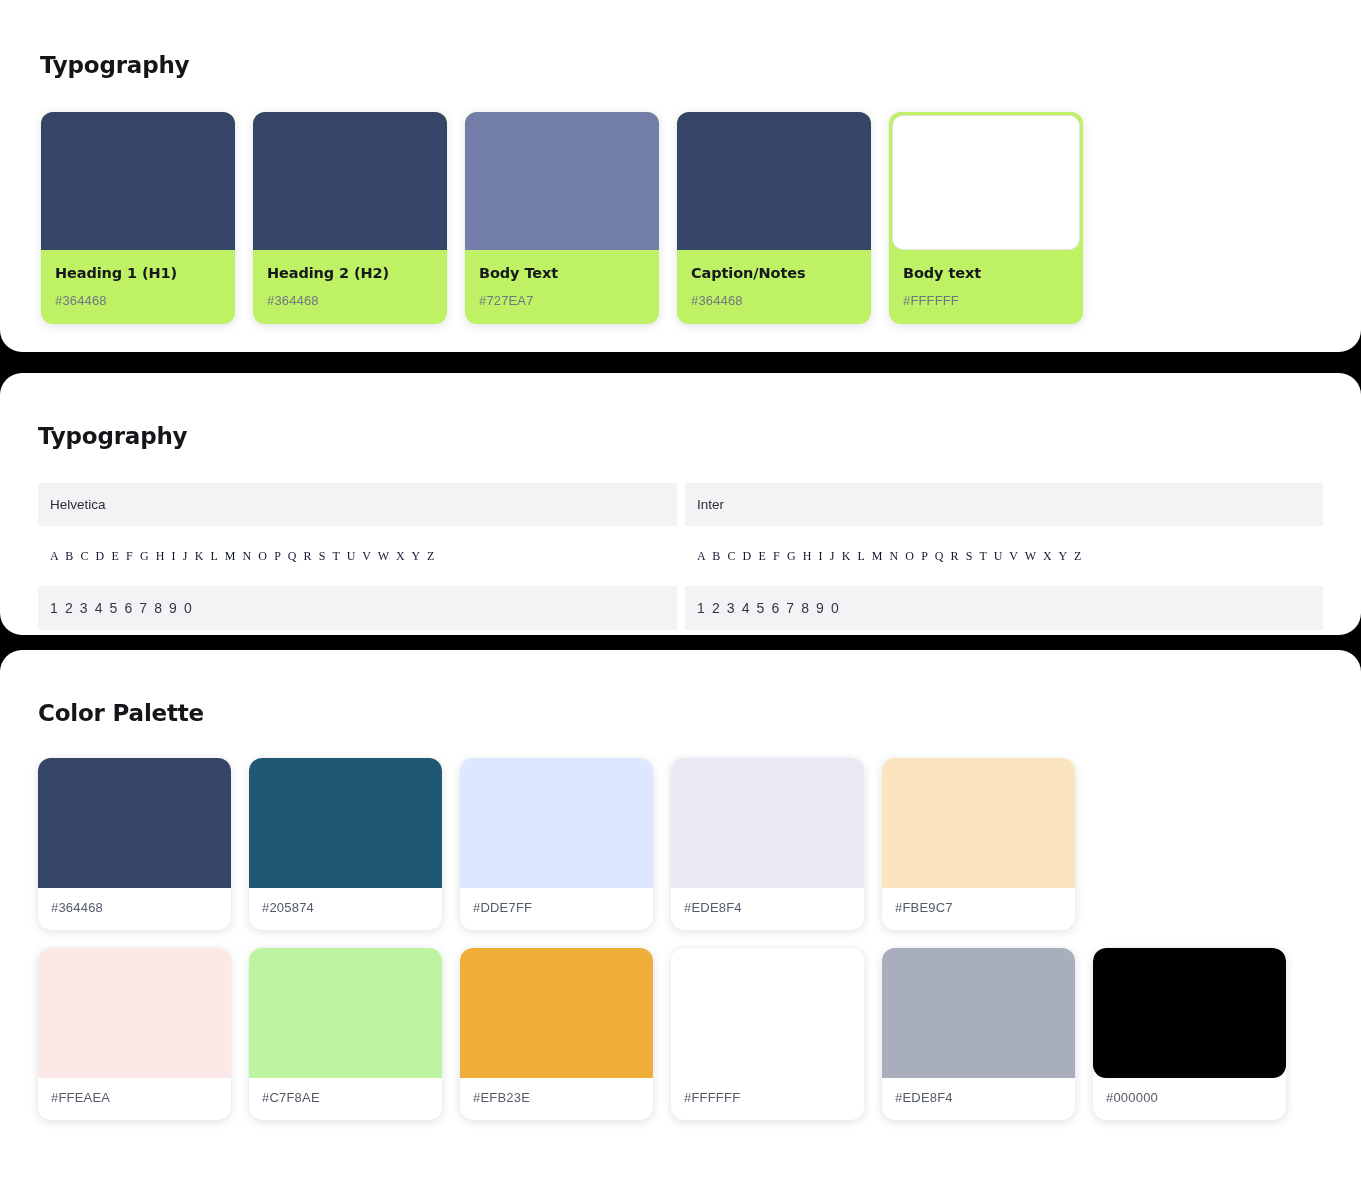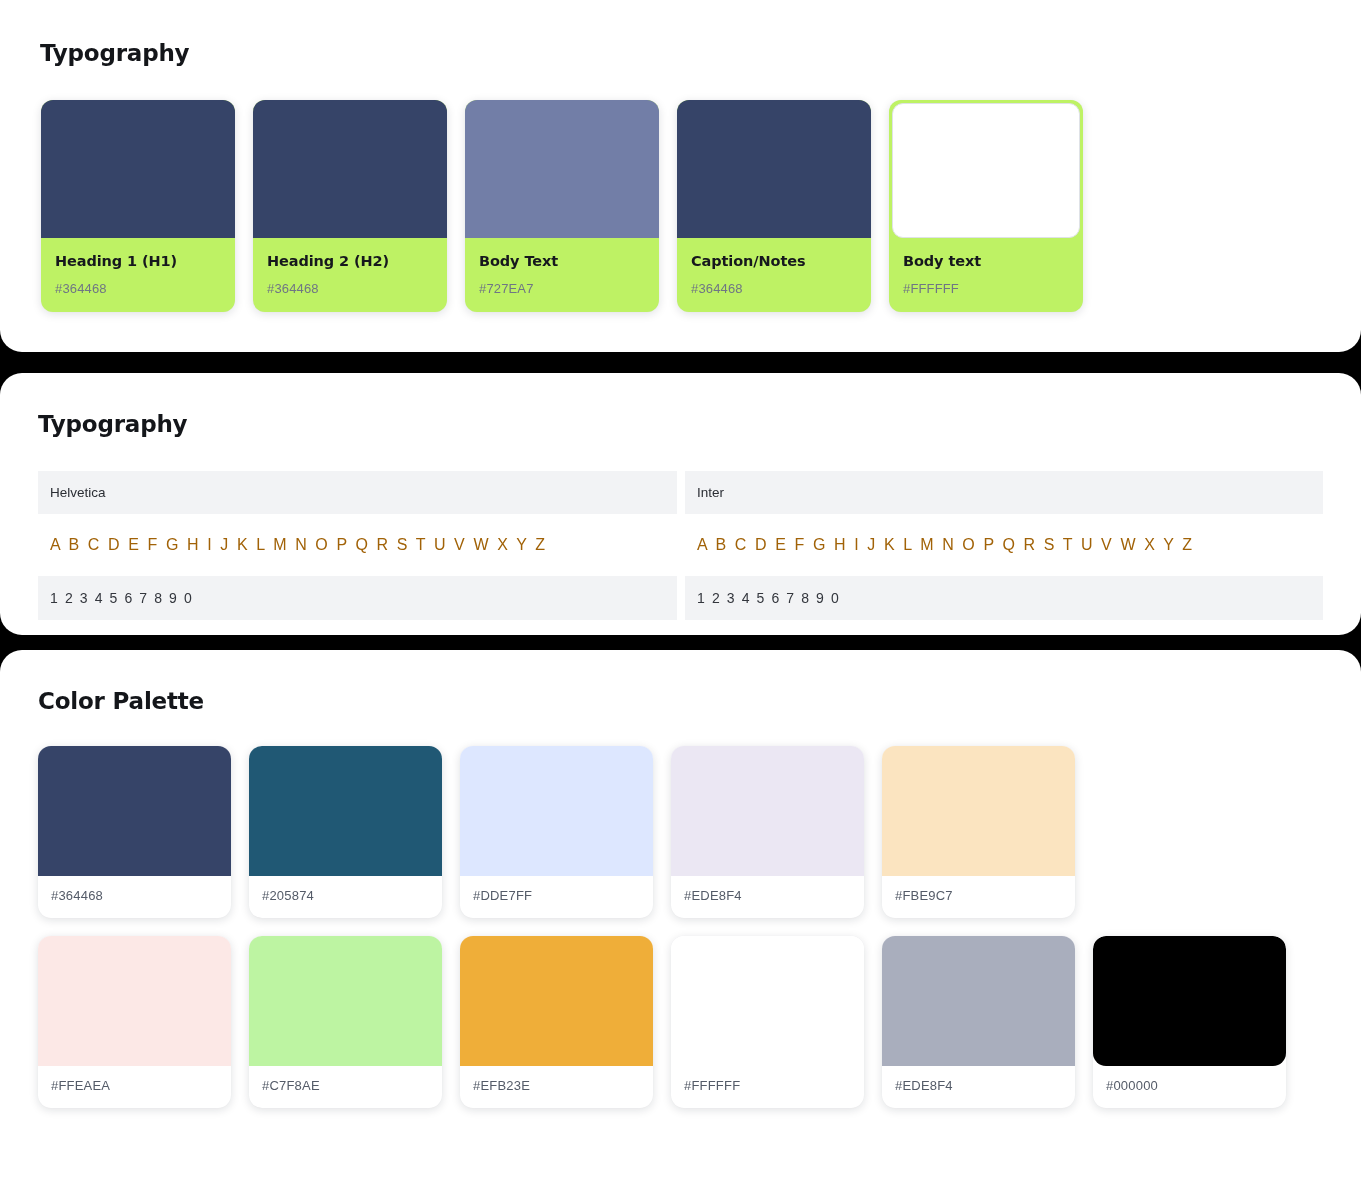--- a/index.html
+++ b/index.html
@@ -41,20 +41,21 @@
     border-radius: 22px 22px 0 0;
   }
 
   
   .section-title {
     font-family: "DejaVu Sans", sans-serif;
     font-weight: bold;
     font-size: 23px;
     color: #14161a;
     letter-spacing: -0.2px;
+    margin-top: 12px;
   }
   .panel-1 .section-title { padding: 40px 0 0 40px; }
   .panel-2 .section-title { padding: 38px 0 0 38px; }
   .panel-3 .section-title { padding: 38px 15px 0 38px; }
 
   
   .type-row {
     display: flex;
     gap: 18px;
     padding: 34px 0 0 41px;
@@ -113,24 +114,25 @@
     font-size: 13.5px;
     color: #2c2f36;
     font-family: "Liberation Sans", sans-serif;
   }
   .ft-cell.left { width: 639px; flex: none; }
   .ft-spacer { width: 8px; flex: none; background: #ffffff; }
   .ft-cell.right { flex: 1; }
   .ft-row.shaded .ft-spacer { background: #ffffff; }
   .ft-name { font-size: 13.5px; color: #2a2d33; }
   .ft-glyphs {
-    font-size: 16px;
-    color: #a16207;
+    font-size: 12px;
+    color: #0f172a;
     letter-spacing: 1.6px;
     word-spacing: 1px;
+    font-family: Liberation Serif, serif;
   }
   .ft-digits {
     font-size: 14px;
     color: #33363d;
     letter-spacing: 1.6px;
   }
 
   
   .palette {
     padding: 32px 0 0 38px;

